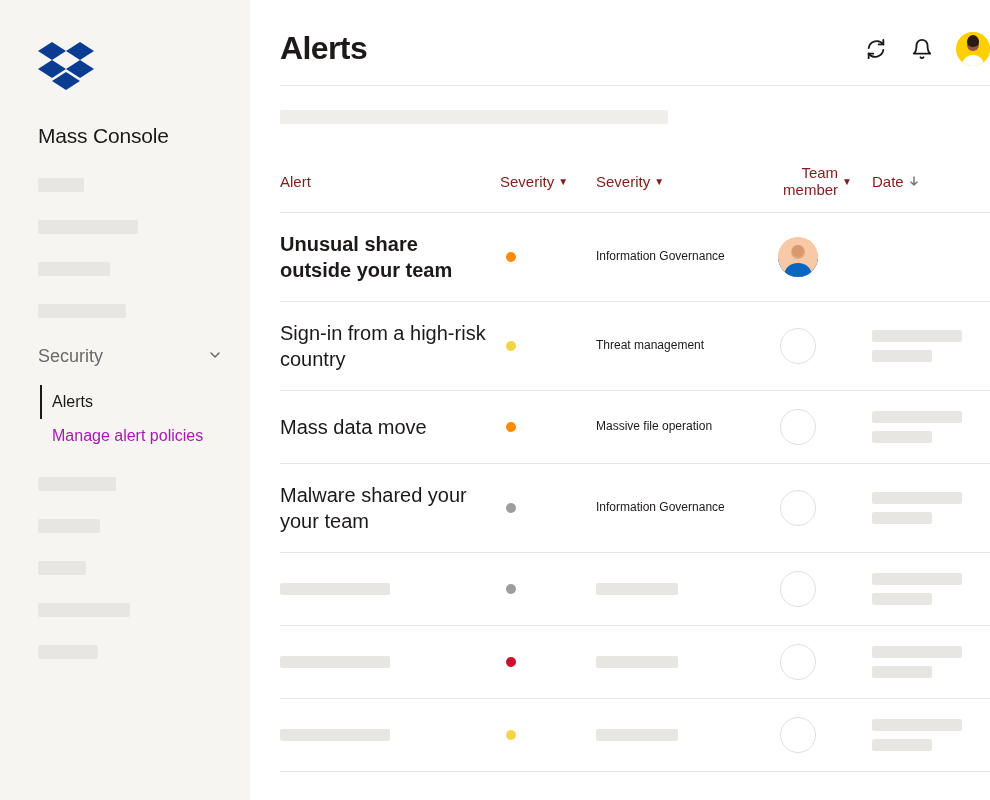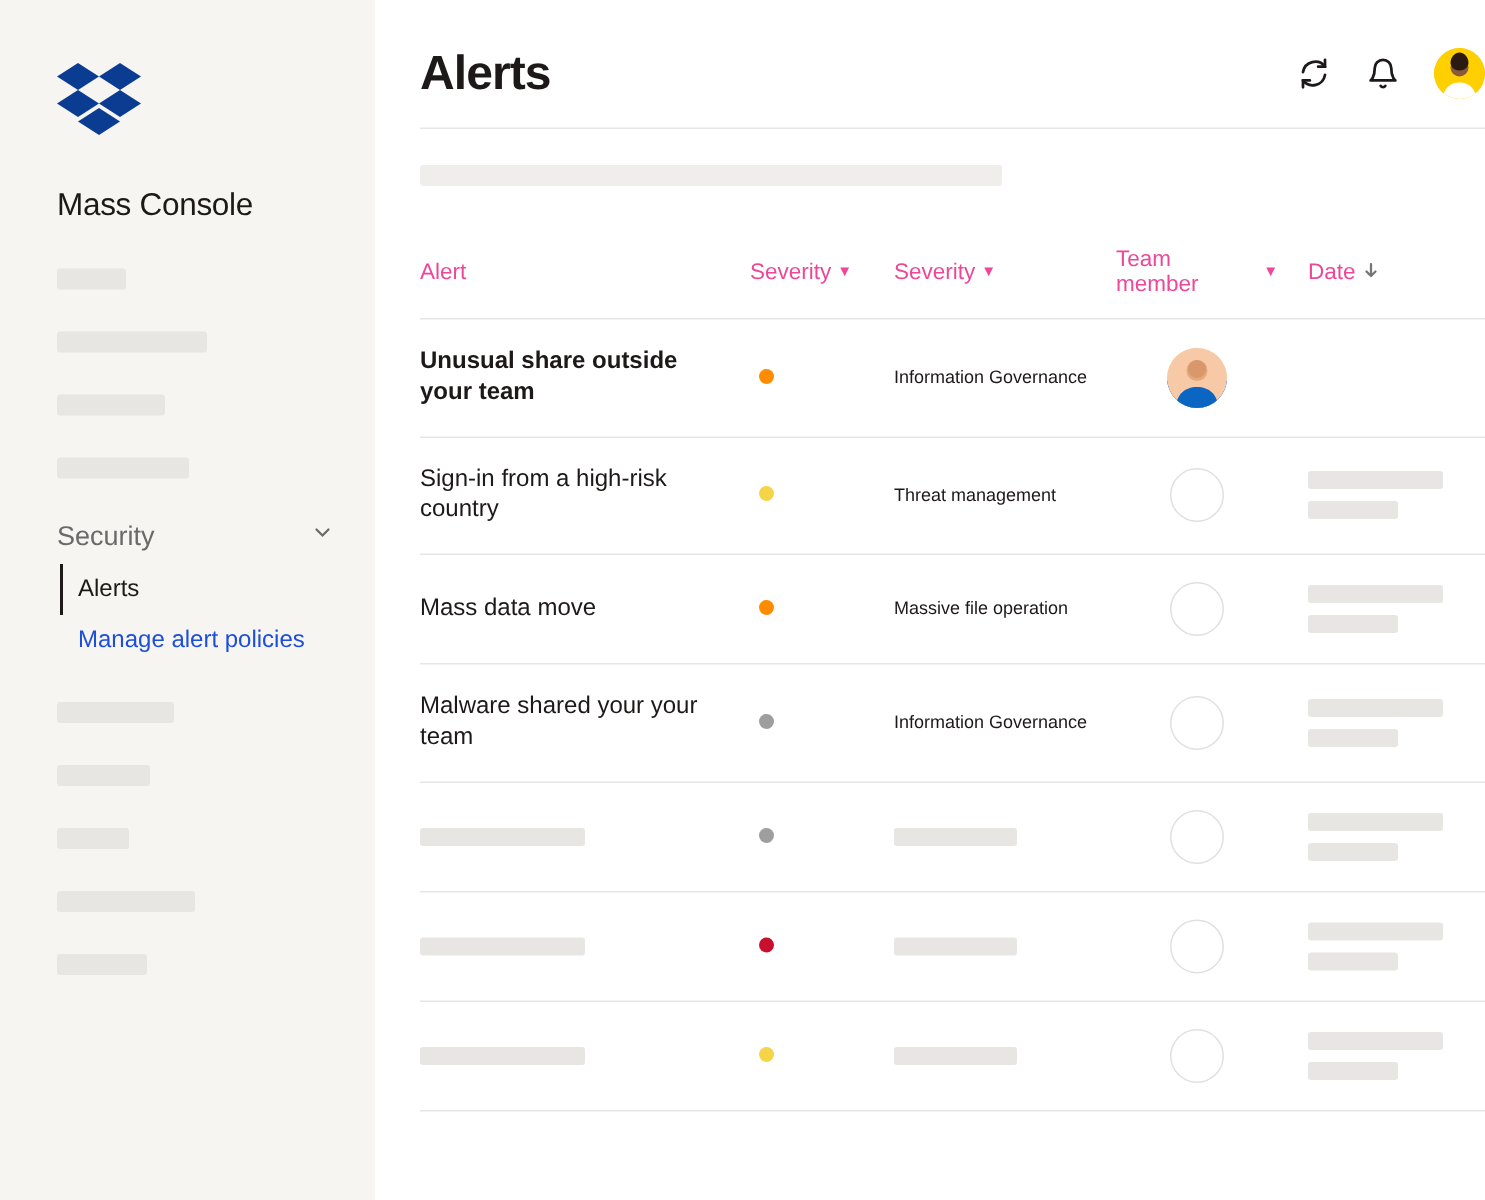--- a/index.html
+++ b/index.html
@@ -4,45 +4,45 @@
 <style>
   * { box-sizing: border-box; margin: 0; padding: 0; }
   html, body { width: 990px; height: 800px; font-family: -apple-system, BlinkMacSystemFont, "Segoe UI", Helvetica, Arial, sans-serif; color: #1e1919; background: #fff; }
   .app { display: flex; width: 990px; height: 800px; }
   .sidebar { width: 250px; background: #f7f5f2; padding: 42px 0 0 0; flex-shrink: 0; }
   .logo { margin-left: 38px; margin-bottom: 30px; }
   .console-title { font-size: 21px; font-weight: 400; margin-left: 38px; margin-bottom: 30px; letter-spacing: -0.2px; }
   .skel { background: #e8e6e3; border-radius: 2px; }
   .sidebar-skel-group { margin-left: 38px; }
   .sidebar-skel { height: 14px; margin-bottom: 28px; }
-  .security-row { display: flex; align-items: center; justify-content: space-between; padding: 0 28px 0 38px; margin-top: 8px; margin-bottom: 8px; cursor: pointer; }
+  .security-row { display: flex; align-items: center; justify-content: space-between; padding: 0 28px 0 38px; margin-top: 8px; margin-bottom: 18px; cursor: pointer; }
   .security-label { font-size: 18px; color: #6a6a6a; }
   .chevron { color: #6a6a6a; }
   .subnav { margin-left: 40px; margin-bottom: 24px; }
-  .subnav-item { font-size: 16px; padding: 8px 0 8px 12px; color: #1d4ed8; cursor: pointer; }
+  .subnav-item { font-size: 16px; padding: 8px 0 8px 12px; color: #a21caf; cursor: pointer; }
   .subnav-item.active { color: #1e1919; font-weight: 400; border-left: 2px solid #1e1919; padding-left: 10px; }
   .main { flex: 1; padding: 30px 36px 0 30px; }
   .main-header { display: flex; align-items: center; justify-content: space-between; margin-bottom: 18px; }
   .page-title { font-size: 32px; font-weight: 600; letter-spacing: -0.6px; }
   .header-icons { display: flex; align-items: center; gap: 22px; }
   .icon-btn { width: 24px; height: 24px; display: flex; align-items: center; justify-content: center; cursor: pointer; }
   .avatar { width: 34px; height: 34px; border-radius: 50%; background: #ffcf00; display: flex; align-items: center; justify-content: center; overflow: hidden; cursor: pointer; }
   .hr { height: 1px; background: #e6e6e6; margin-bottom: 24px; }
   .filter-skel { height: 14px; width: 388px; background: #f0eeeb; margin-bottom: 40px; }
   .table { width: 100%; }
-  .thead { display: flex; align-items: center; padding: 0 0 14px 0; border-bottom: 1px solid #e6e6e6; font-size: 15px; color: #ec4899; }
+  .thead { display: flex; align-items: center; padding: 0 0 14px 0; border-bottom: 1px solid #e6e6e6; font-size: 15px; color: #7f1d1d; }
   .col-alert   { width: 220px; padding-right: 10px; }
   .col-sev     { width: 96px;  }
   .col-cat     { width: 148px; padding-right: 10px; }
-  .col-member  { width: 108px; display:flex; justify-content:center; }
+  .col-member  { width: 108px; display:flex; justify-content:center;text-align:right; }
   .col-date    { width: 118px; margin-left: 20px; }
   .th { display: flex; align-items: center; gap: 4px; cursor: pointer; }
   .th .caret { font-size: 10px; }
   .row { display: flex; align-items: center; padding: 18px 0; border-bottom: 1px solid #e6e6e6; }
-  .alert-name { font-size: 16px; line-height: 1.3; }
+  .alert-name { font-size: 20px; line-height: 1.3; }
   .alert-name.bold { font-weight: 700; }
   .sev-dot { width: 10px; height: 10px; border-radius: 50%; display: inline-block; margin-left: 6px; }
   .cat-text { font-size: 12px; line-height: 1.3; }
   .member-circle { width: 36px; height: 36px; border-radius: 50%; border: 1.5px solid #e0e0e0; background: #fff; }
   .member-avatar { width: 40px; height: 40px; border-radius: 50%; background: linear-gradient(#f7c9a6 55%, #0a66c2 55%); display:flex; align-items:flex-start; justify-content:center; overflow:hidden; }
   .date-block { font-size: 16px; line-height: 1.3; }
   .date-sub { font-size: 14px; color: #757575; margin-top: 2px; }
   .row-skel-a { width: 90px; height: 12px; }
   .row-skel-b { width: 60px; height: 12px; margin-top: 8px; }
   .cat-skel { width: 82px; height: 12px; }

